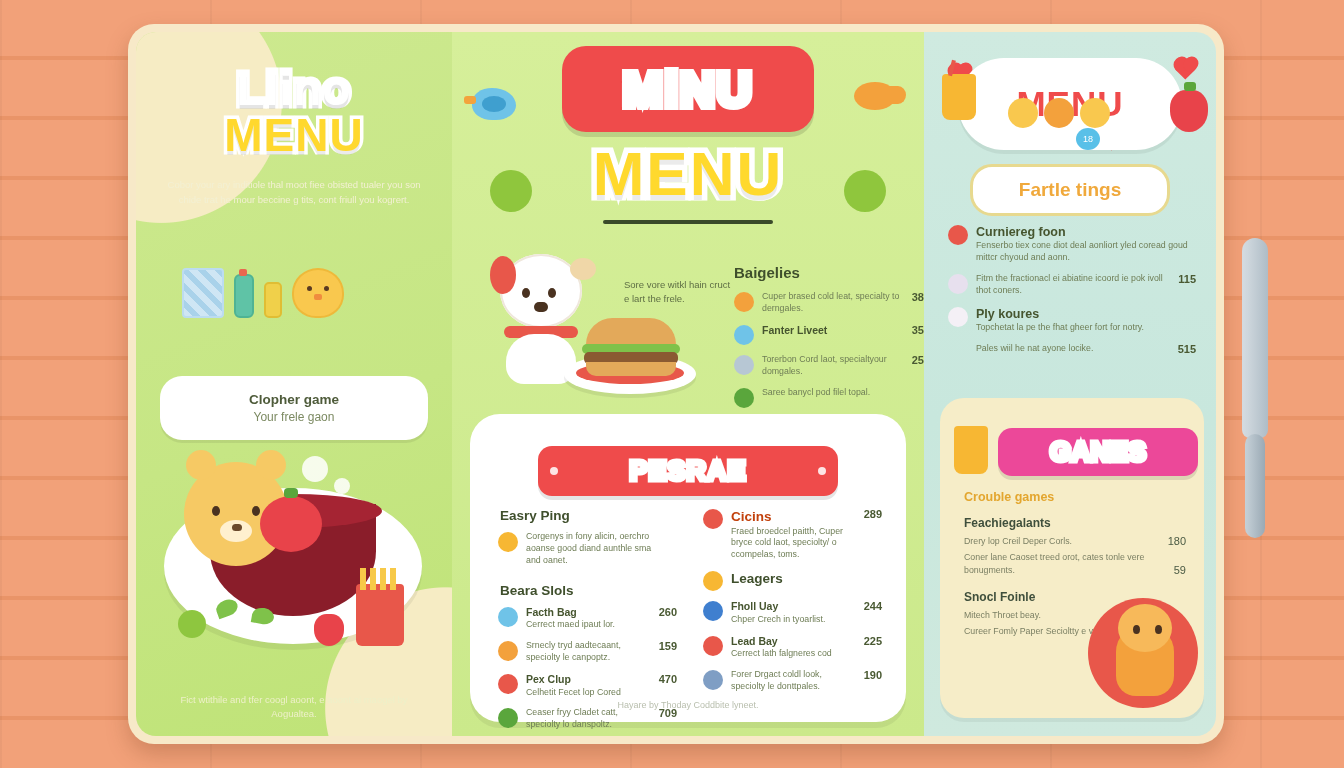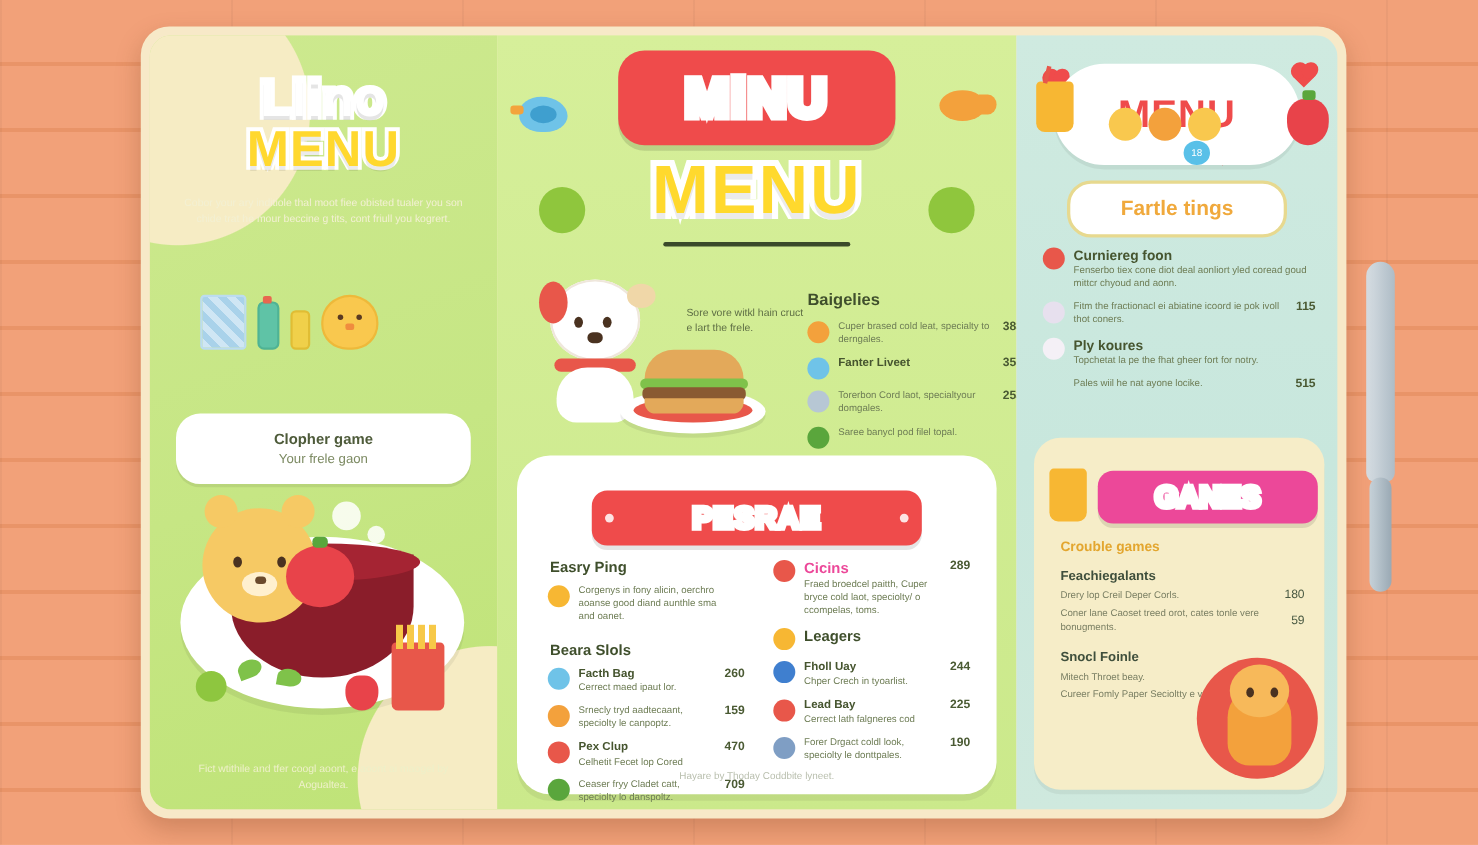--- a/index.html
+++ b/index.html
@@ -213,21 +213,21 @@
   }
   .games-ribbon{
     position:absolute;left:58px;top:30px;width:200px;height:48px;background:#ec4899;border-radius:14px;
     display:flex;align-items:center;justify-content:center;box-shadow:0 4px 0 rgba(0,0,0,.10);
   }
   .games-ribbon span{font-size:27px;font-weight:bold;color:#fff;-webkit-text-stroke:5px #fff;paint-order:stroke fill;}
   .games-juice{position:absolute;left:14px;top:28px;width:34px;height:48px;background:#f7b733;border-radius:4px 4px 8px 8px;}
   .g-sub{position:absolute;left:24px;top:92px;font-size:12.5px;font-weight:bold;color:#e3a62f;}
   .g-block{position:absolute;left:24px;right:18px;top:118px;}
   .g-h{font-size:12px;font-weight:bold;color:#3f4f3c;margin-bottom:5px;}
-  .g-line{display:flex;gap:6px;align-items:center;margin-bottom:4px;}
+  .g-line{display:flex;gap:6px;align-items:flex-end;margin-bottom:4px;}
   .g-line .t{flex:1 1 auto;font-size:8.8px;color:#7a7f63;line-height:1.4;filter:blur(.45px);}
   .g-line .p{font-size:11px;font-weight:normal;color:#4a5a43;}
   .squirrel{position:absolute;right:6px;bottom:10px;width:118px;height:118px;}
   .squirrel .circ{position:absolute;right:0;bottom:0;width:110px;height:110px;border-radius:50%;background:#e8574a;}
   .squirrel .body{position:absolute;right:24px;bottom:12px;width:58px;height:72px;border-radius:28px 28px 20px 20px;background:#f3a13c;}
   .squirrel .head{position:absolute;right:26px;bottom:56px;width:54px;height:48px;border-radius:50%;background:#f7b95a;}
   .squirrel .eye{position:absolute;bottom:74px;width:7px;height:9px;border-radius:50%;background:#4a3220;}
   .squirrel .eye.l{right:58px;} .squirrel .eye.r{right:36px;}
 
   
@@ -424,21 +424,21 @@
                 <div class="t2">Ceaser fryy Cladet catt, speciolty lo danspoltz.</div>
               </div>
               <div class="price">709</div>
             </div>
           </div>
 
           <div class="wc-col">
             <div class="row">
               <div class="dot" style="background:#e8574a"></div>
               <div class="txt">
-                <div class="t1" style="font-size:13.5px;color:#ec4899;">Cicins</div>
+                <div class="t1" style="font-size:13.5px;color:#c2410c;">Cicins</div>
                 <div class="t2">Fraed broedcel paitth, Cuper bryce cold laot, speciolty/ o ccompelas, toms.</div>
               </div>
               <div class="price">289</div>
             </div>
 
             <div class="row">
               <div class="dot" style="background:#f7b733"></div>
               <div class="txt">
                 <div class="t1" style="font-size:13.5px;color:#3f4f2c;">Leagers</div>
               </div>

